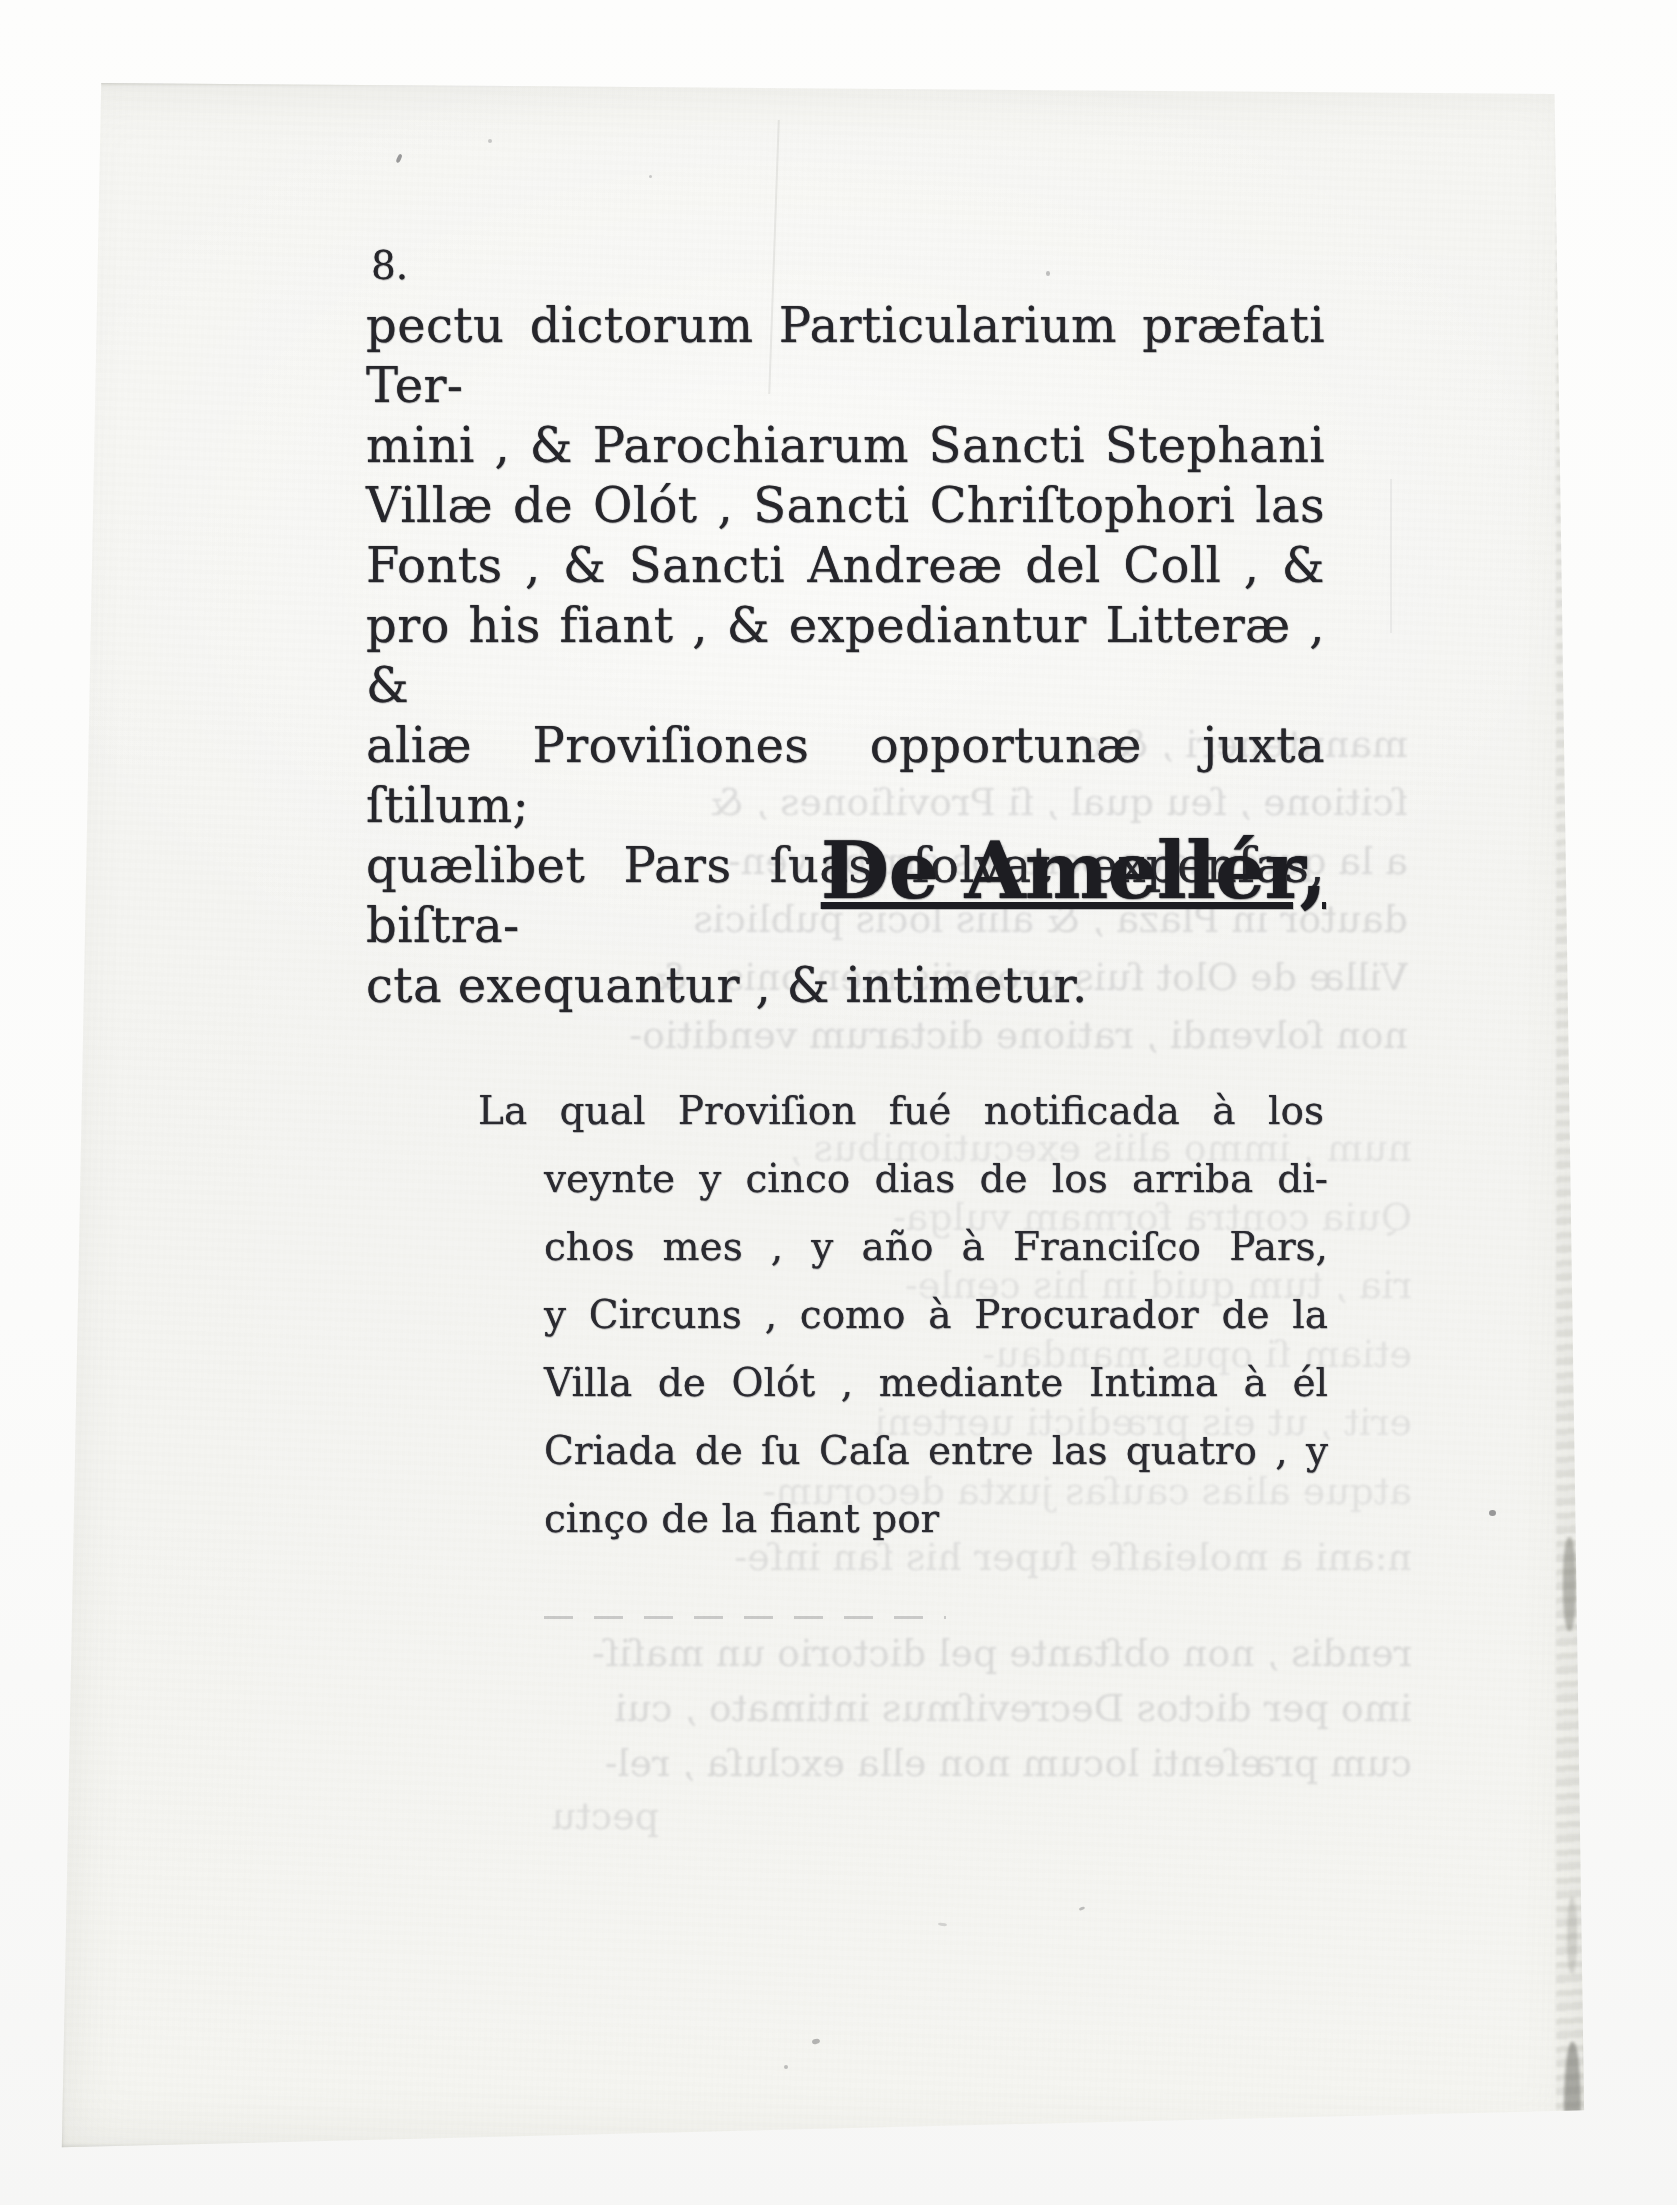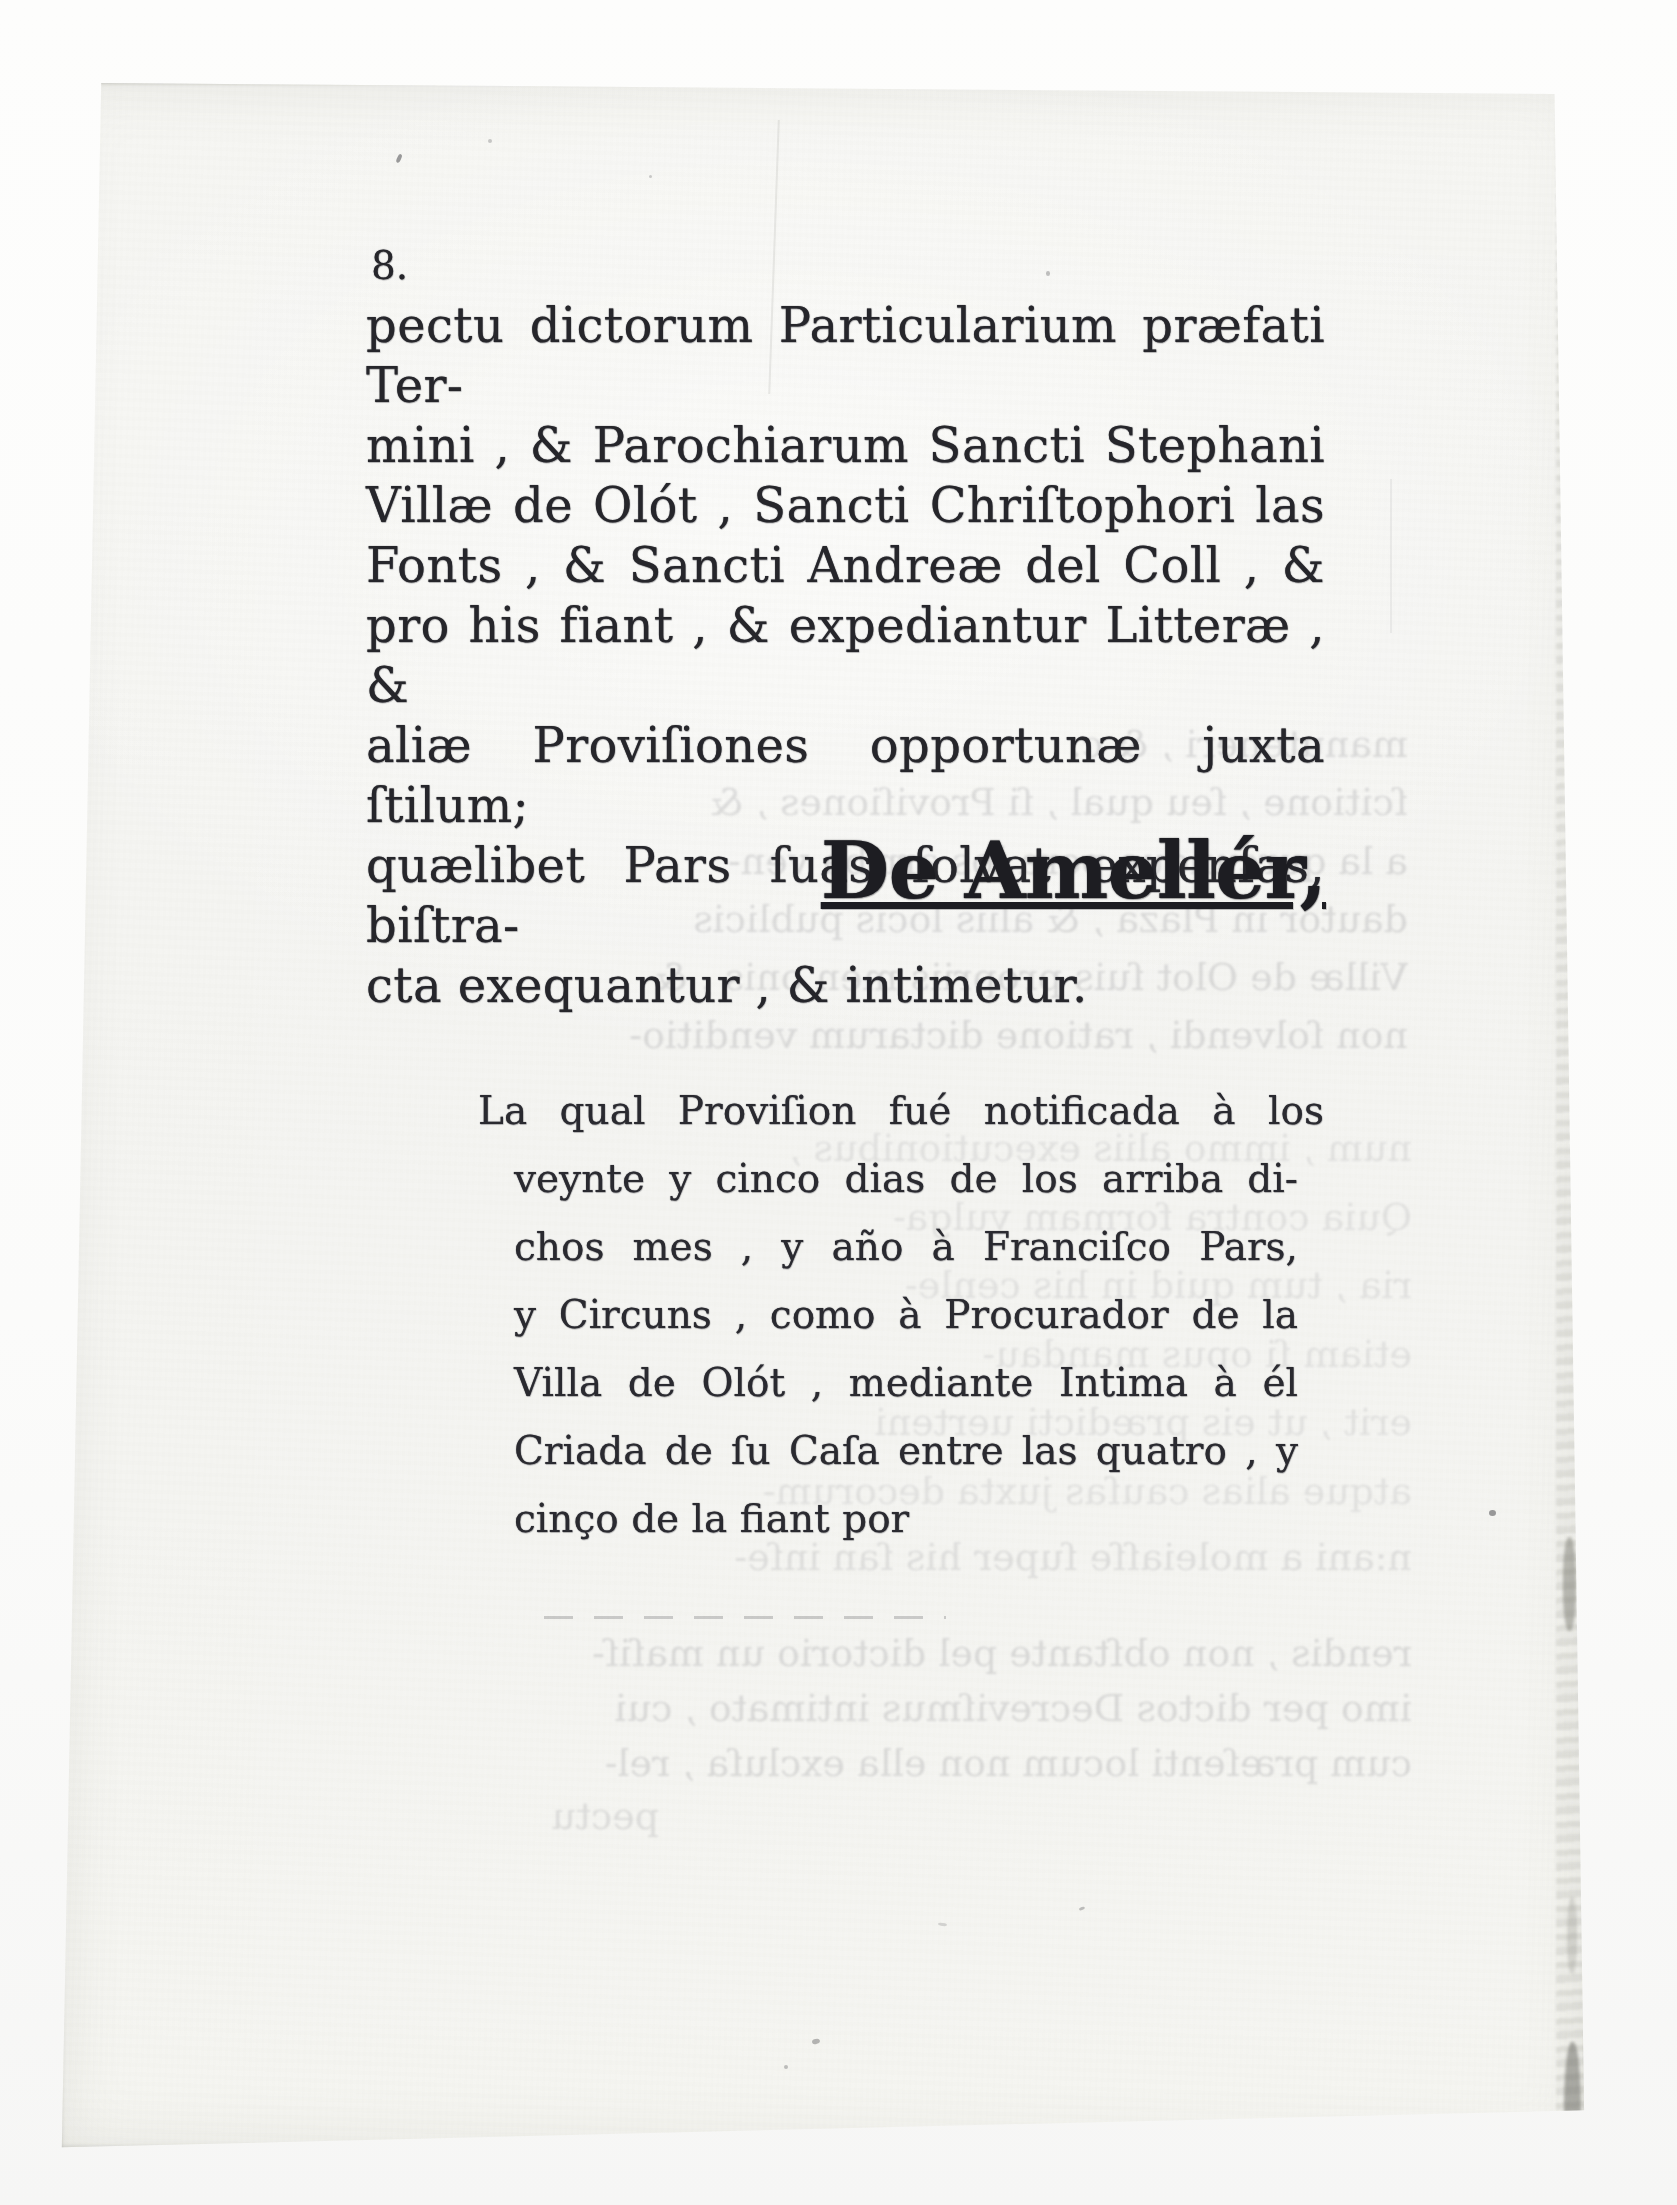--- a/index.html
+++ b/index.html
@@ -43,21 +43,21 @@
   .latin{position:absolute;left:366px;top:295px;width:959px;font-size:48px;line-height:60px;letter-spacing:0.4px;}
   .jline{text-align:justify;text-align-last:justify;}
   .jline.last{text-align-last:left;}
   .heading{
     position:absolute;left:360px;top:824px;width:966px;text-align:right;
     font-size:79px;font-weight:bold;letter-spacing:-0.9px;color:#1d1d22;
     text-shadow:0 0 1.4px rgba(29,29,34,.8), 0.7px 0.9px 1px rgba(35,35,40,.3);
     text-decoration:underline;
   }
   .span-block{position:absolute;left:478px;top:1077px;width:846px;font-size:39px;line-height:68px;color:#2a2a30;}
-  .span-block .ind{margin-left:36px;width:784px;}
+  .span-block .ind{margin-left:66px;width:784px;}
   .underline-smear{
     position:absolute;left:544px;top:1616px;width:402px;height:2.6px;opacity:.5;filter:blur(0.5px);
     background:repeating-linear-gradient(90deg, rgba(55,55,60,.45) 0 29px, rgba(0,0,0,0) 29px 50px);
   }
   
   .ghost{
     position:absolute;font-size:38px;line-height:51px;white-space:nowrap;overflow:hidden;
     color:#41414b;transform:scaleX(-1);filter:blur(1px);
   }
   .g-up{opacity:.15;}

